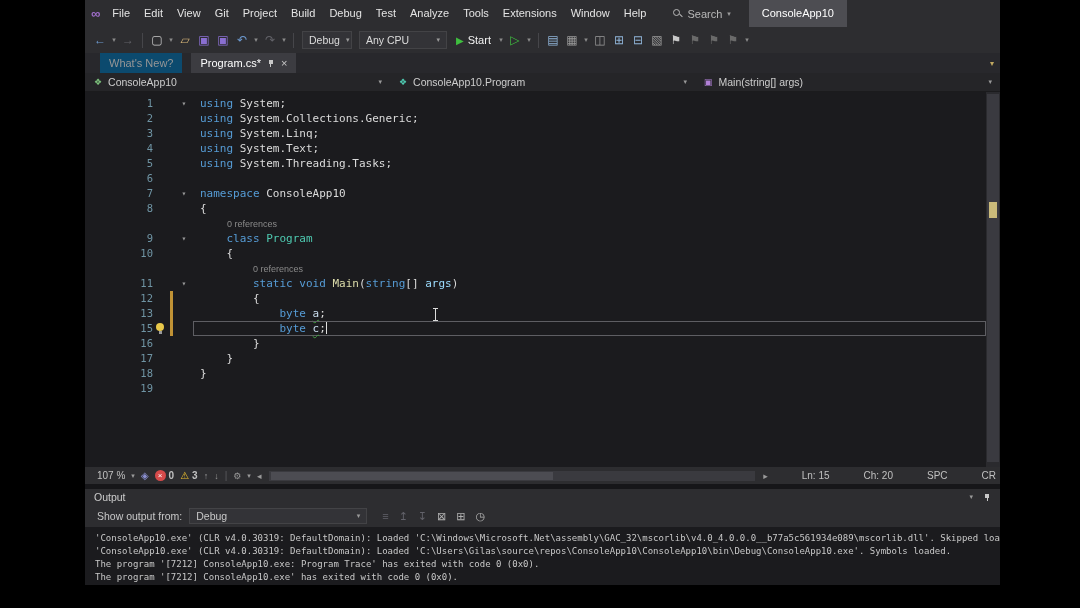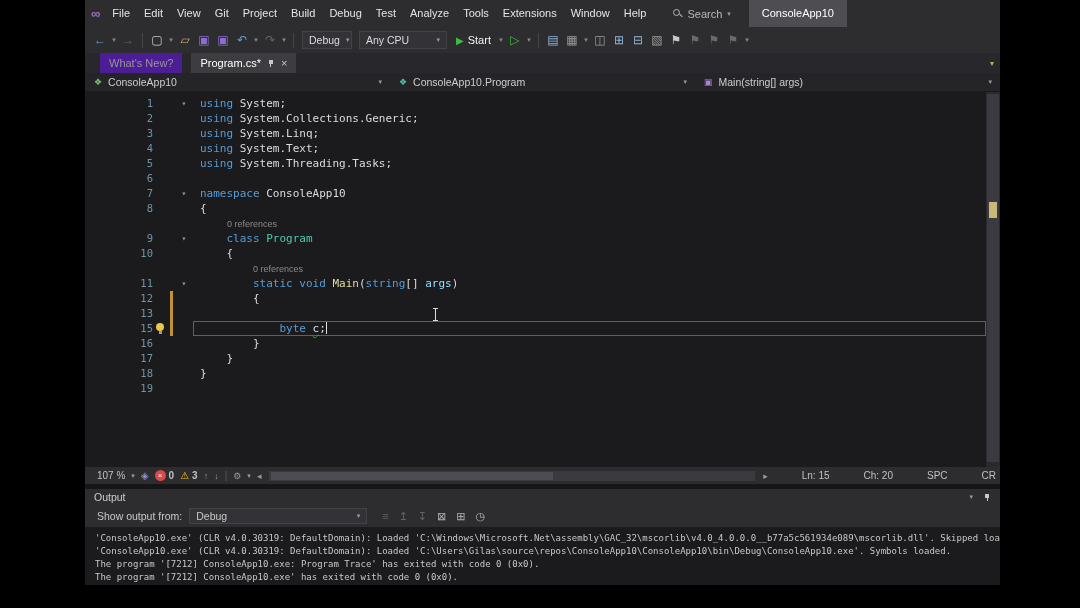--- a/index.html
+++ b/index.html
@@ -25,21 +25,21 @@
   .tb-sep{width:1px;height:15px;background:#46464a;margin:0 4px;}
   .tb-dd{height:18px;background:#333337;border:1px solid #434346;display:flex;align-items:center;font-size:10.5px;color:#dcdcdc;padding:0 6px;margin:0 3px;box-sizing:border-box;}
   .tb-dd .lbl{flex:1;white-space:nowrap;}
   .tb-dd .caret{margin-left:6px;}
   .tb-start{display:flex;align-items:center;gap:4px;margin:0 5px;font-size:11px;color:#f1f1f1;}
   .tb-start .play{color:#3fbf3f;font-size:10px;}
 
   
   .tabstrip{height:20px;background:#28282c;display:flex;align-items:flex-end;position:relative;padding-left:15px;}
   #tabs{display:flex;gap:9px;height:20px;}
-  .tab{height:20px;display:flex;align-items:center;padding:0 9px;font-size:11px;background:#4c1d95;color:#969696;gap:6px;white-space:nowrap;}
+  .tab{height:20px;display:flex;align-items:center;padding:0 9px;font-size:11px;background:#0c4a6e;color:#969696;gap:6px;white-space:nowrap;}
   .tab.active{background:#3c3c41;color:#ffffff;}
   .tab .close{font-size:11px;color:#c8c8c8;line-height:10px;}
   .pin{width:8px;height:9px;position:relative;display:inline-block;}
   .pin::before{content:"";position:absolute;left:2px;top:1px;width:4px;height:4px;background:#c8c8c8;}
   .pin::after{content:"";position:absolute;left:3.5px;top:5px;width:1px;height:3px;background:#c8c8c8;}
   .tabs-dd{position:absolute;right:6px;top:6px;font-size:8px;color:#c0a860;}
 
   
   .navbar{height:18px;background:#252528;display:flex;border-bottom:1px solid #1b1b1d;}
   .nav-dd{flex:1;display:flex;align-items:center;gap:6px;padding-left:9px;font-size:10.5px;color:#cdcdcd;min-width:0;}
@@ -311,20 +311,21 @@
             <span class="gl"></span>
             <span class="chbar changed"></span>
             <span class="fold"></span>
             <div class="codecell"><span class="tok-pl">        {</span></div>
           </div>
           <div class="crow">
             <span class="ln">13</span>
             <span class="gl"></span>
             <span class="chbar changed"></span>
             <span class="fold"></span>
+            <div class="codecell"><span class="tok-pl">            </span><span class="tok-kw">byte</span><span class="tok-pl"> </span><span class="tok-v">a</span><span class="tok-pl">;</span></div>
           </div>
           <div class="crow">
             <span class="ln">15</span>
             <span class="gl">
               <span class="bulb"></span>
             </span>
             <span class="chbar changed"></span>
             <span class="fold"></span>
             <div class="codecell current"><span class="tok-pl">            </span><span class="tok-kw">byte</span><span class="tok-pl"> </span><span class="tok-v">c</span><span class="tok-pl">;</span><span class="caret-bar"></span></div>
           </div>

